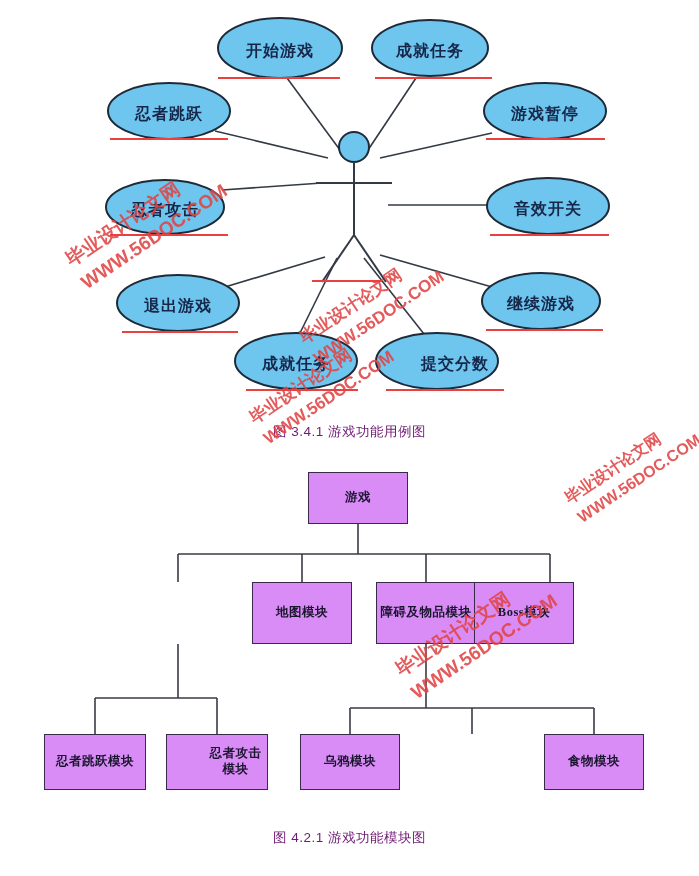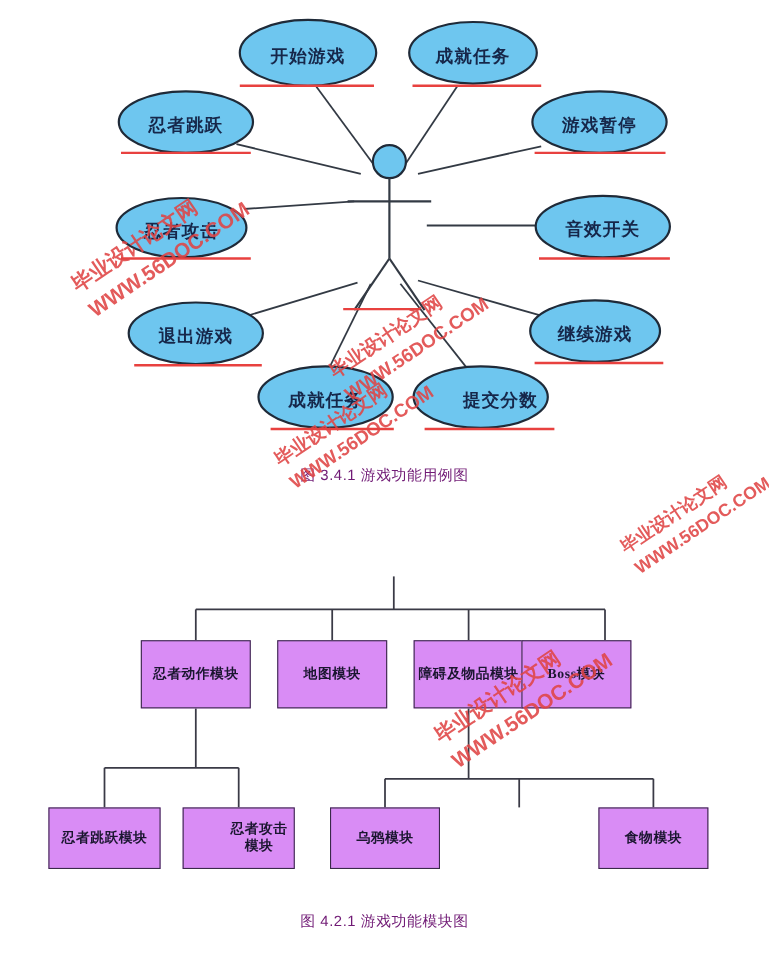--- a/index.html
+++ b/index.html
@@ -243,22 +243,22 @@
         <line x1="217" y1="258" x2="217" y2="294"></line>
 
         <line x1="426" y1="204" x2="426" y2="268"></line>
         <line x1="350" y1="268" x2="594" y2="268"></line>
         <line x1="350" y1="268" x2="350" y2="294"></line>
         <line x1="472" y1="268" x2="472" y2="294"></line>
         <line x1="594" y1="268" x2="594" y2="294"></line>
       </g>
     </svg>
 
-
-    <div class="mod-box" style="left:128px; top:142px; width:100px; height:62px;">忍者动作模块</div>
+    <div class="mod-box" style="left:308px; top:32px; width:100px; height:52px;">游戏</div>
+
 
     <div class="mod-box" style="left:252px; top:142px; width:100px; height:62px;">地图模块</div>
 
     <div class="mod-box" style="left:376px; top:142px; width:100px; height:62px;">障碍及物品模块</div>
 
     <div class="mod-box" style="left:474px; top:142px; width:100px; height:62px;">Boss模块</div>
 
     <div class="mod-box" style="left:44px; top:294px; width:102px; height:56px;">忍者跳跃模块</div>
 
     <div class="mod-box" style="left:166px; top:294px; width:102px; height:56px;padding-left:40px;">忍者攻击模块</div>

